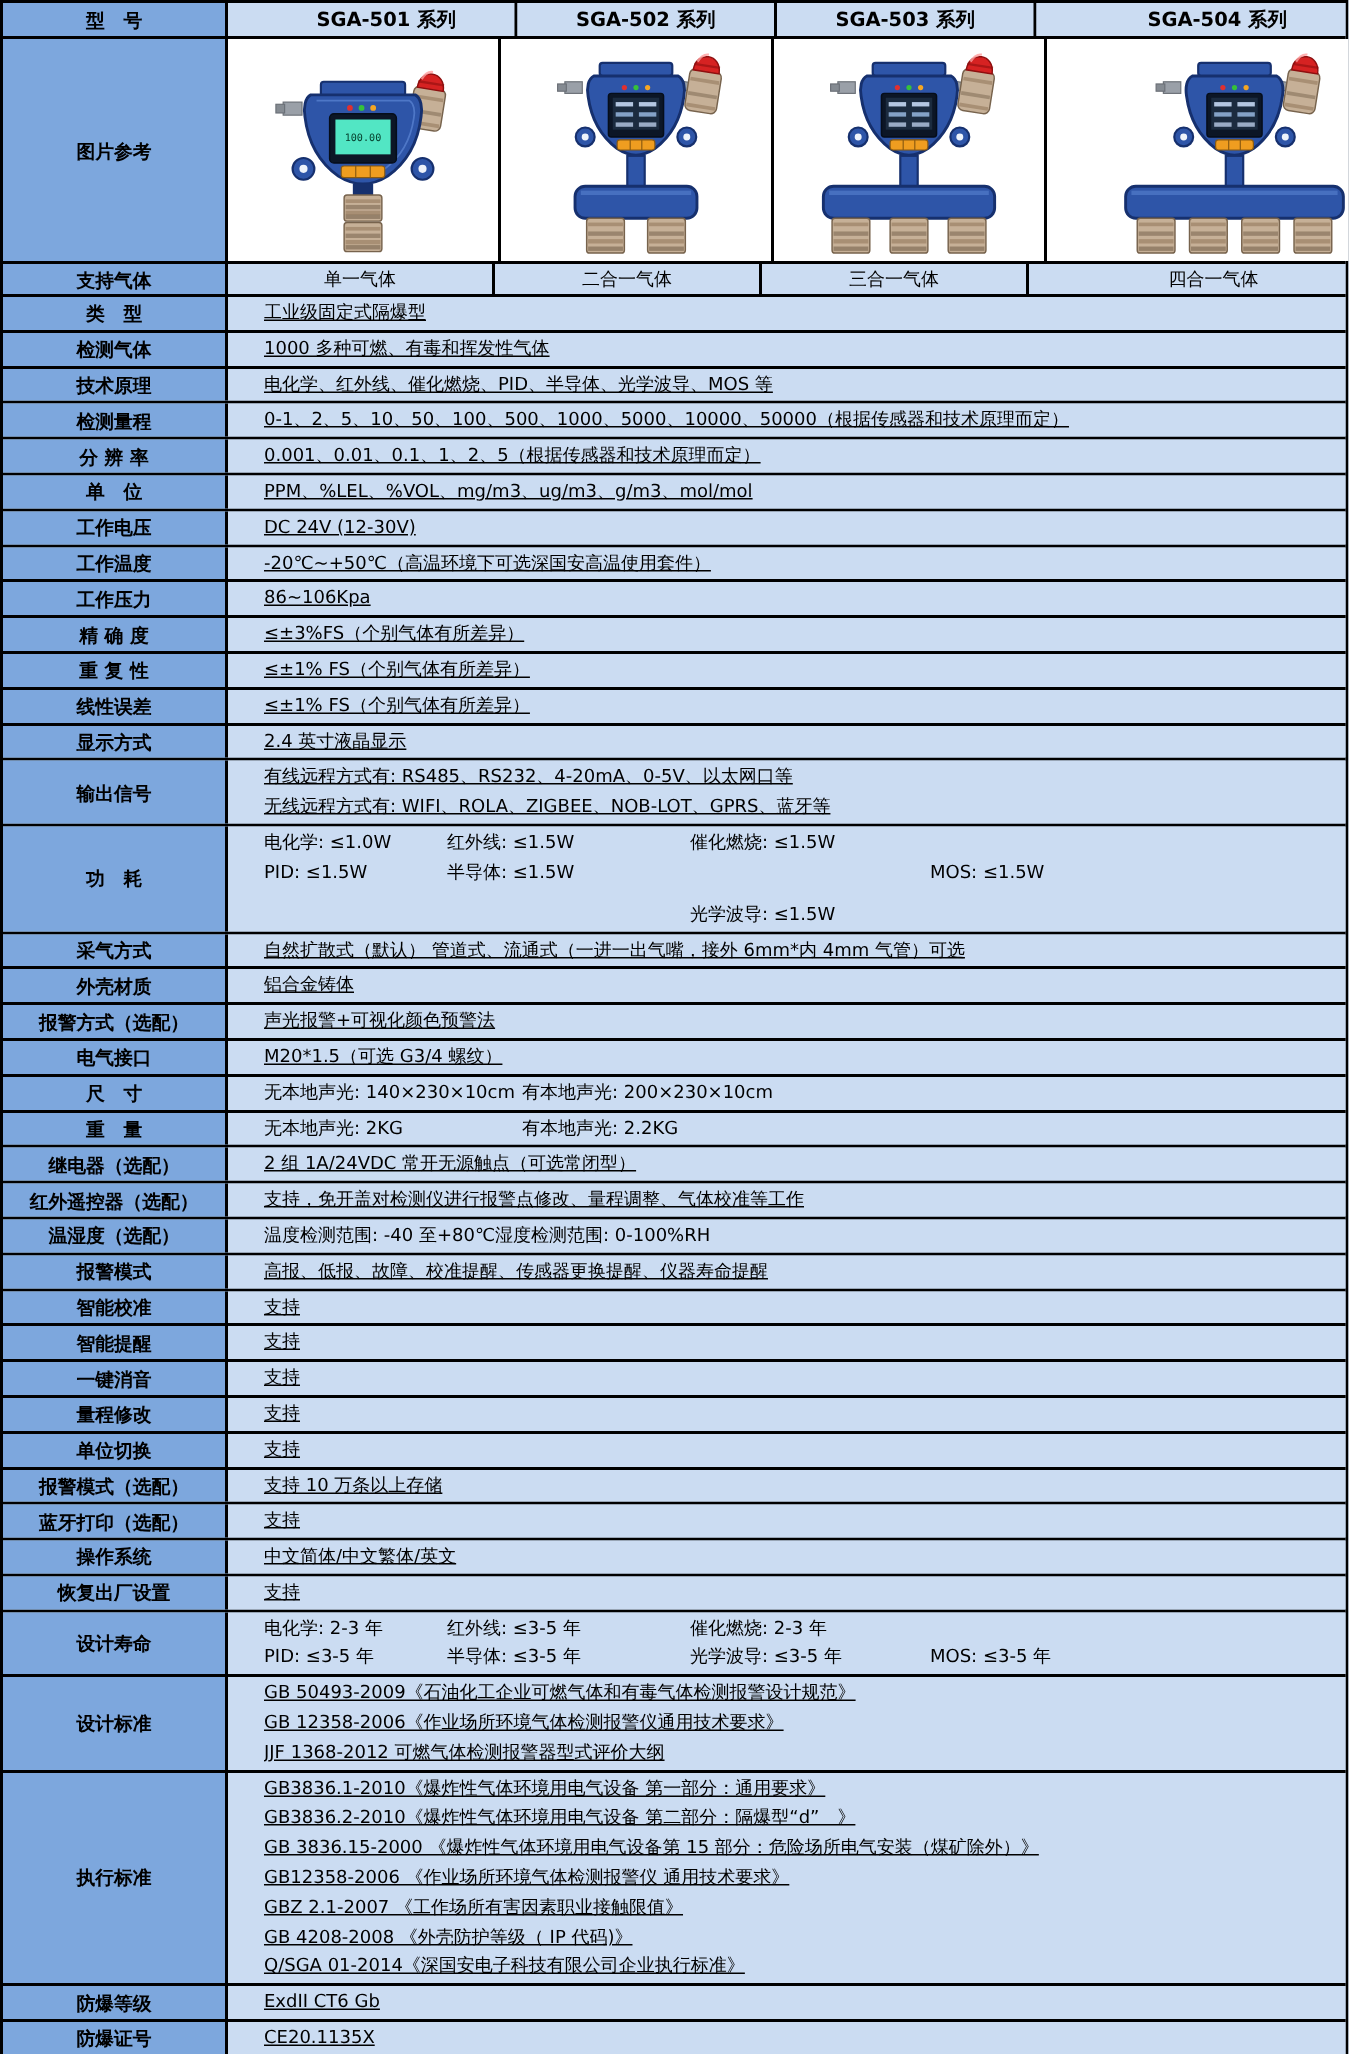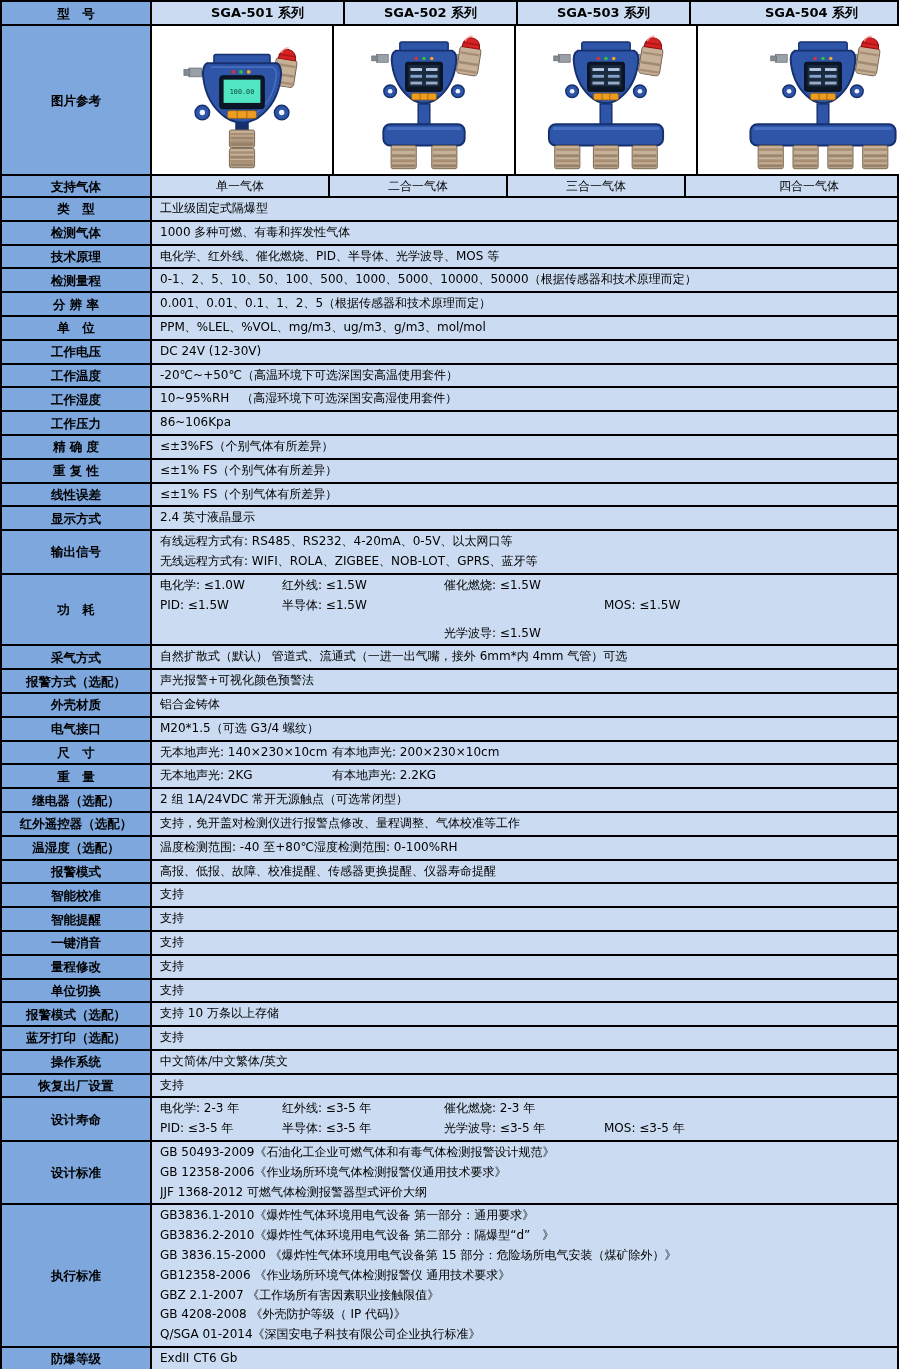--- a/index.html
+++ b/index.html
@@ -26,23 +26,24 @@
     width:150px;min-width:150px;
     background:var(--label-bg);
     border-right:2px solid var(--border-c);
     display:flex;align-items:center;justify-content:center;
     font-weight:bold;font-size:12.5px;text-align:center;
     padding:0 2px;line-height:15px;
   }
   .value-cell{
     flex:1;background:var(--value-bg);
     font-size:12px;
-    padding:1px 4px 1px 8px;
+    padding:1px 4px 1px 24px;
     display:flex;flex-direction:column;justify-content:center;
     overflow:hidden;
+    text-decoration:underline;
   }
   .line{line-height:19.8px;white-space:nowrap;overflow:hidden;}
   .seg{display:inline-block;vertical-align:top;}
   .cells{flex:1;display:flex;}
   .cell{
     flex:1;display:flex;align-items:center;justify-content:center;
     border-right:2px solid var(--border-c);
     background:var(--value-bg);
     overflow:hidden;
   }
@@ -361,26 +362,20 @@
           <div class="line">DC 24V (12-30V)</div>
         </div>
       </div>
       <div class="row spec-row">
         <div class="label-cell">工作温度</div>
         <div class="value-cell">
           <div class="line">-20℃~+50℃（高温环境下可选深国安高温使用套件）</div>
         </div>
       </div>
       <div class="row spec-row">
-        <div class="label-cell">工作湿度</div>
-        <div class="value-cell">
-          <div class="line">10~95%RH　（高湿环境下可选深国安高湿使用套件）</div>
-        </div>
-      </div>
-      <div class="row spec-row">
         <div class="label-cell">工作压力</div>
         <div class="value-cell">
           <div class="line">86~106Kpa</div>
         </div>
       </div>
       <div class="row spec-row">
         <div class="label-cell">精 确 度</div>
         <div class="value-cell">
           <div class="line">≤±3%FS（个别气体有所差异）</div>
         </div>
@@ -417,29 +412,29 @@
           <div class="line"><span class="seg" style="width: 122px;">PID: ≤1.5W</span><span class="seg" style="width: 162px;">半导体: ≤1.5W</span><span class="seg" style="width: 160px; margin-top: 28px;">光学波导: ≤1.5W</span><span class="seg">MOS: ≤1.5W</span></div>
         </div>
       </div>
       <div class="row spec-row">
         <div class="label-cell">采气方式</div>
         <div class="value-cell">
           <div class="line">自然扩散式（默认） 管道式、流通式（一进一出气嘴，接外 6mm*内 4mm 气管）可选</div>
         </div>
       </div>
       <div class="row spec-row">
+        <div class="label-cell">外壳材质</div>
+        <div class="value-cell">
+          <div class="line">铝合金铸体</div>
+        </div>
+      </div>
+      <div class="row spec-row">
         <div class="label-cell">报警方式（选配）</div>
         <div class="value-cell">
           <div class="line">声光报警+可视化颜色预警法</div>
-        </div>
-      </div>
-      <div class="row spec-row">
-        <div class="label-cell">外壳材质</div>
-        <div class="value-cell">
-          <div class="line">铝合金铸体</div>
         </div>
       </div>
       <div class="row spec-row">
         <div class="label-cell">电气接口</div>
         <div class="value-cell">
           <div class="line">M20*1.5（可选 G3/4 螺纹）</div>
         </div>
       </div>
       <div class="row spec-row">
         <div class="label-cell">尺　寸</div>

